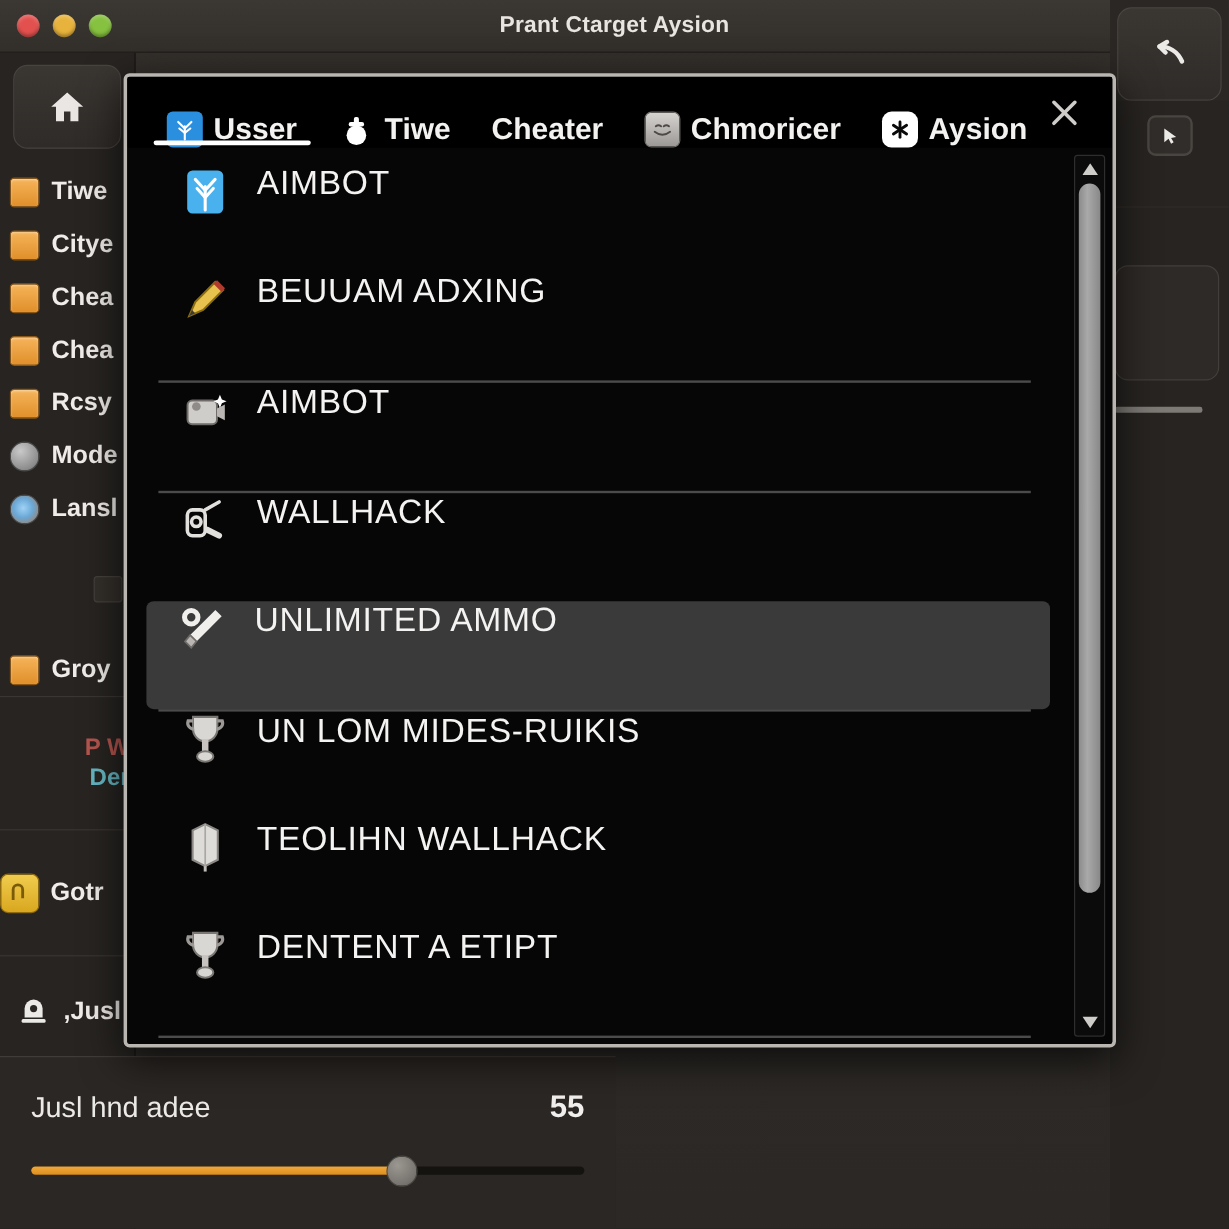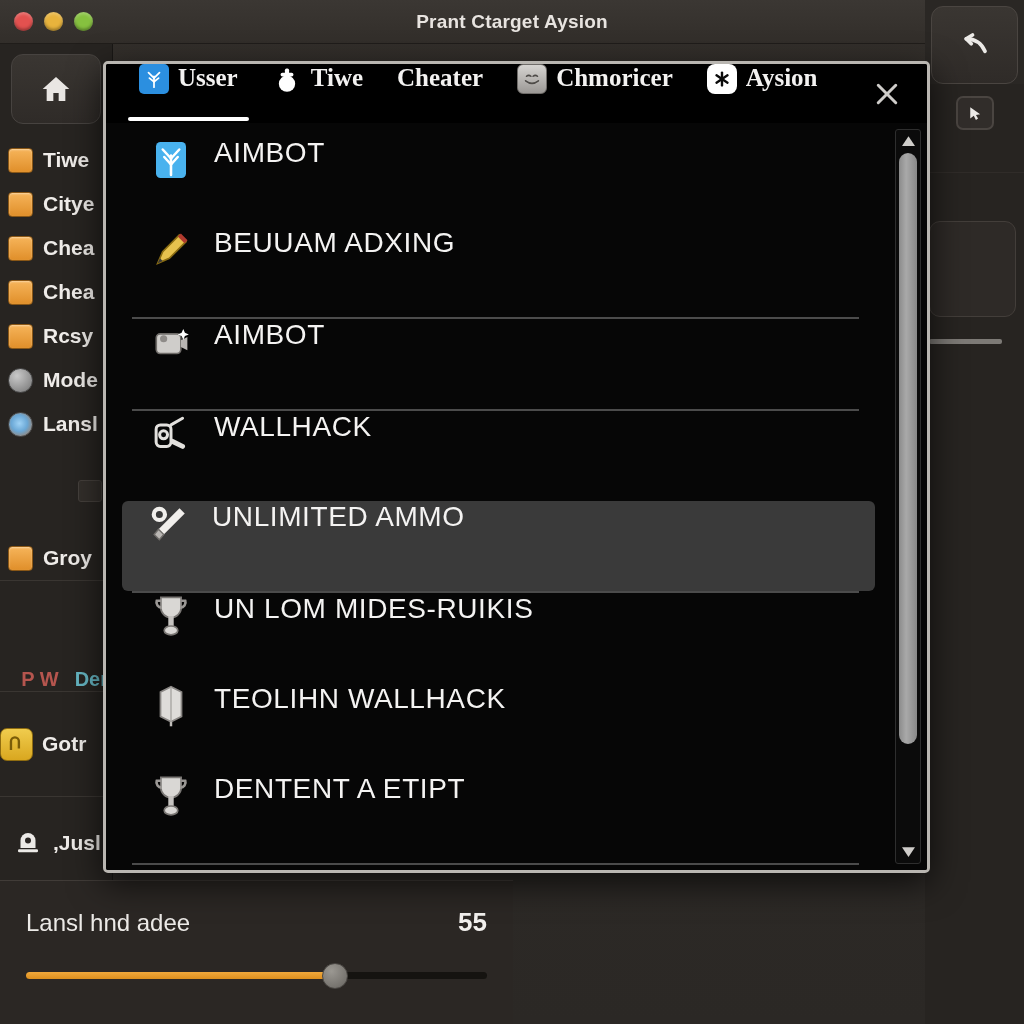--- a/index.html
+++ b/index.html
@@ -74,22 +74,22 @@
   .side-spacer { flex:1; }
   #small-box {
     width:24px; height:22px; margin:0 0 0 78px;
     background:#332f2b; border:1px solid #45403c; border-radius:3px;
   }
   .side-sep { height:1px; background:#3a3632; margin:0; }
 
   #grp-row { padding-left:8px; }
 
   #promo-cell {
-    height:110px; display:flex; flex-direction:row;
-    align-items:flex-end; justify-content:flex-end; padding-right:4px; gap:16px;
+    height:110px; display:flex; flex-direction:column;
+    align-items:flex-end; justify-content:center; padding-right:4px; gap:2px;
   }
   #promo-a { font-size:20px; font-weight:700; color:#b5554e; }
   #promo-b { font-size:20px; font-weight:700; color:#66b7c4; }
 
   #gotr-cell { height:104px; display:flex; align-items:center; gap:9px; padding-left:0; }
   .gotr-icon {
     width:33px; height:33px; flex:0 0 33px; border-radius:7px;
     background:linear-gradient(180deg,#f0cc4e 0%,#d9a71f 100%);
     border:1px solid #8f6c10;
     display:flex; align-items:center; justify-content:center;
@@ -153,22 +153,22 @@
     display:flex; flex-direction:column;
     box-shadow:0 10px 34px rgba(0,0,0,.7);
     overflow:hidden;
   }
   #tabbar {
     flex:0 0 59px; background:#000;
     display:flex; align-items:center; position:relative;
     padding-left:16px;
   }
   .tab {
-    display:flex; align-items:flex-start; gap:9px;
-    height:100%; padding:0 17px; position:relative;font-family:Liberation Serif, serif;
+    display:flex; align-items:flex-end; gap:9px;
+    height:100%; padding:0 17px; position:relative;
   }
   .tab-label { font-size:25px; font-weight:700; color:#f3f2f1; white-space:nowrap; }
   .tab.active::after {
     content:""; position:absolute; left:6px; right:6px; bottom:2px;
     height:4px; background:#ffffff; border-radius:2px;
   }
   .tab-icon { width:30px; height:30px; flex:0 0 30px;
               display:flex; align-items:center; justify-content:center; }
   .ti-blue { background:#2b8fe0; border-radius:5px; }
   .ti-face {
@@ -307,21 +307,21 @@
       </div>
 
       <div class="side-spacer"></div>
     </div>
 
   </div>
 
   <div id="slider-panel">
     <div id="slider-inner">
       <div id="slider-top">
-        <span id="slider-label">Lansl hnd adee</span>
+        <span id="slider-label">Jusl hnd adee</span>
         <span id="slider-value">55</span>
       </div>
       <div id="slider-track">
         <div id="slider-fill" style="width: 67%;"></div>
         <div id="slider-knob" style="left: 67%;"></div>
       </div>
     </div>
   </div>
 
   <div id="right-rail">

